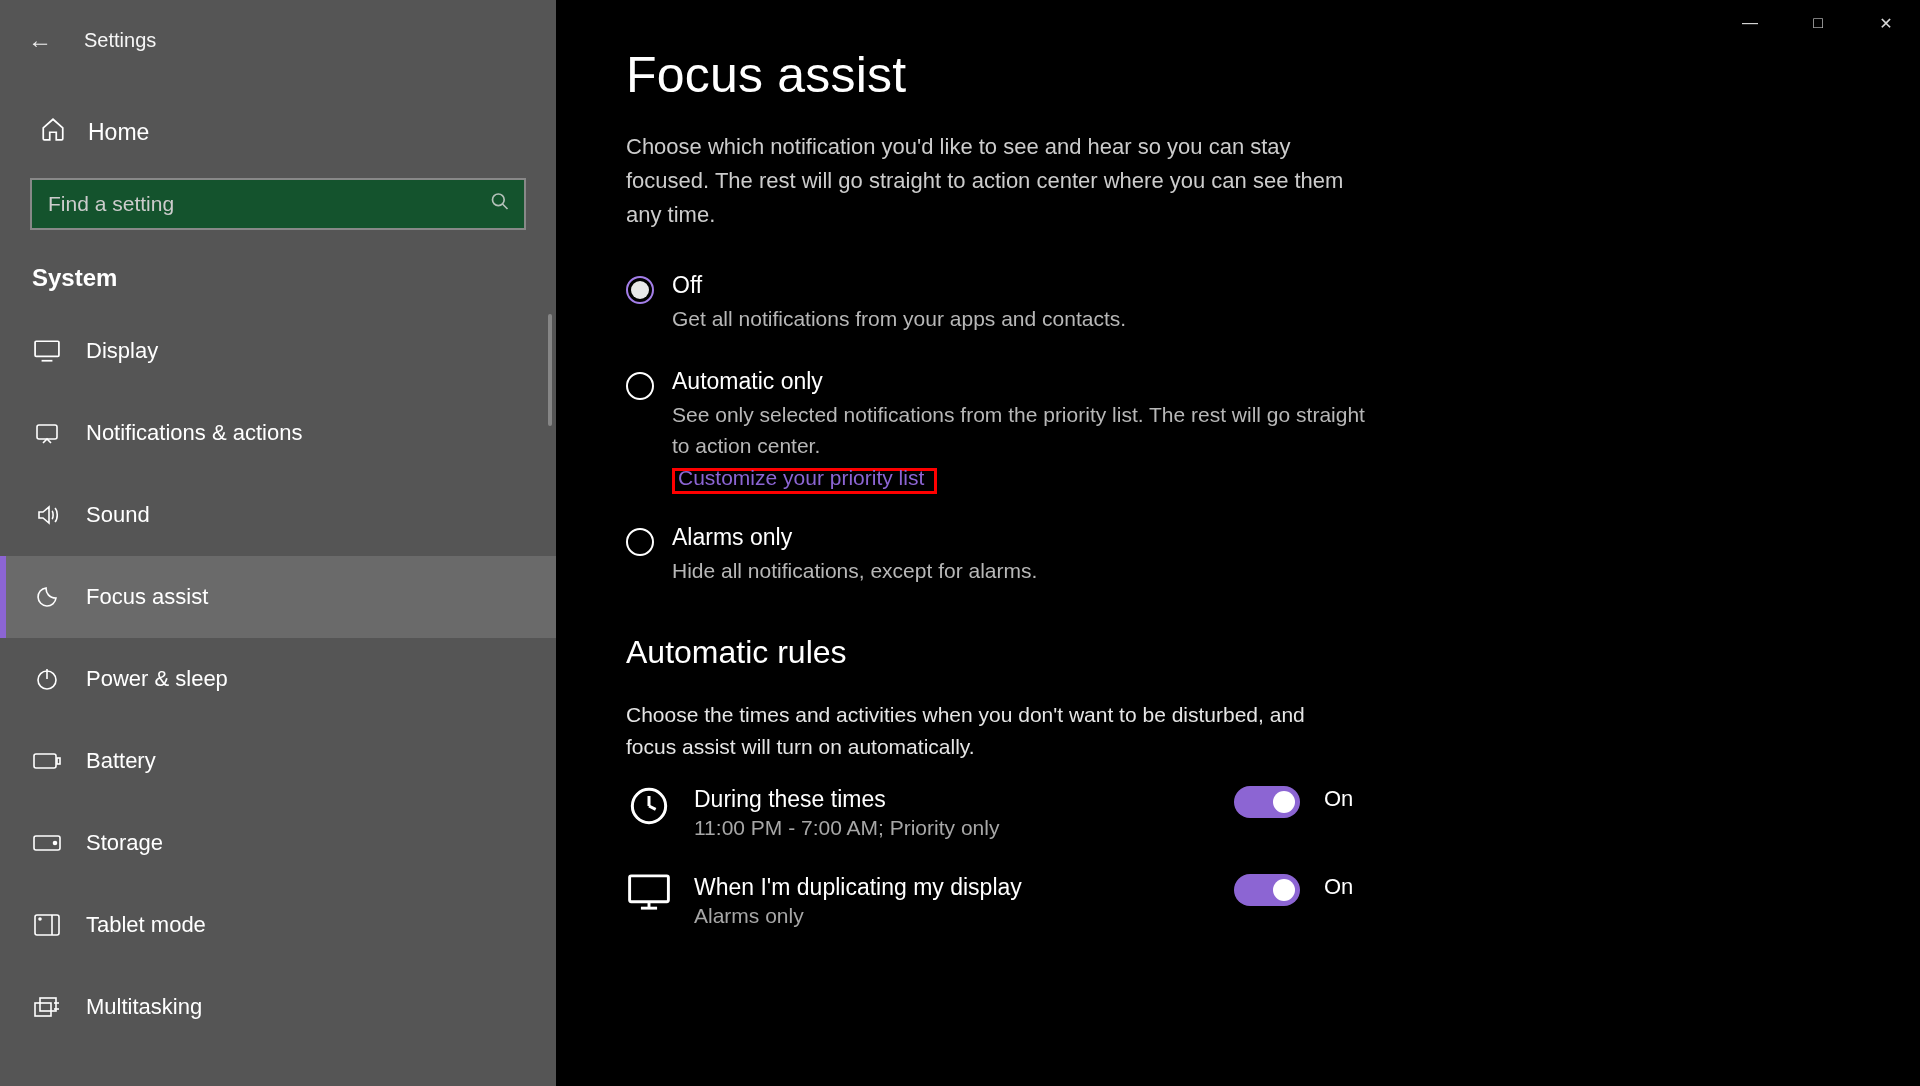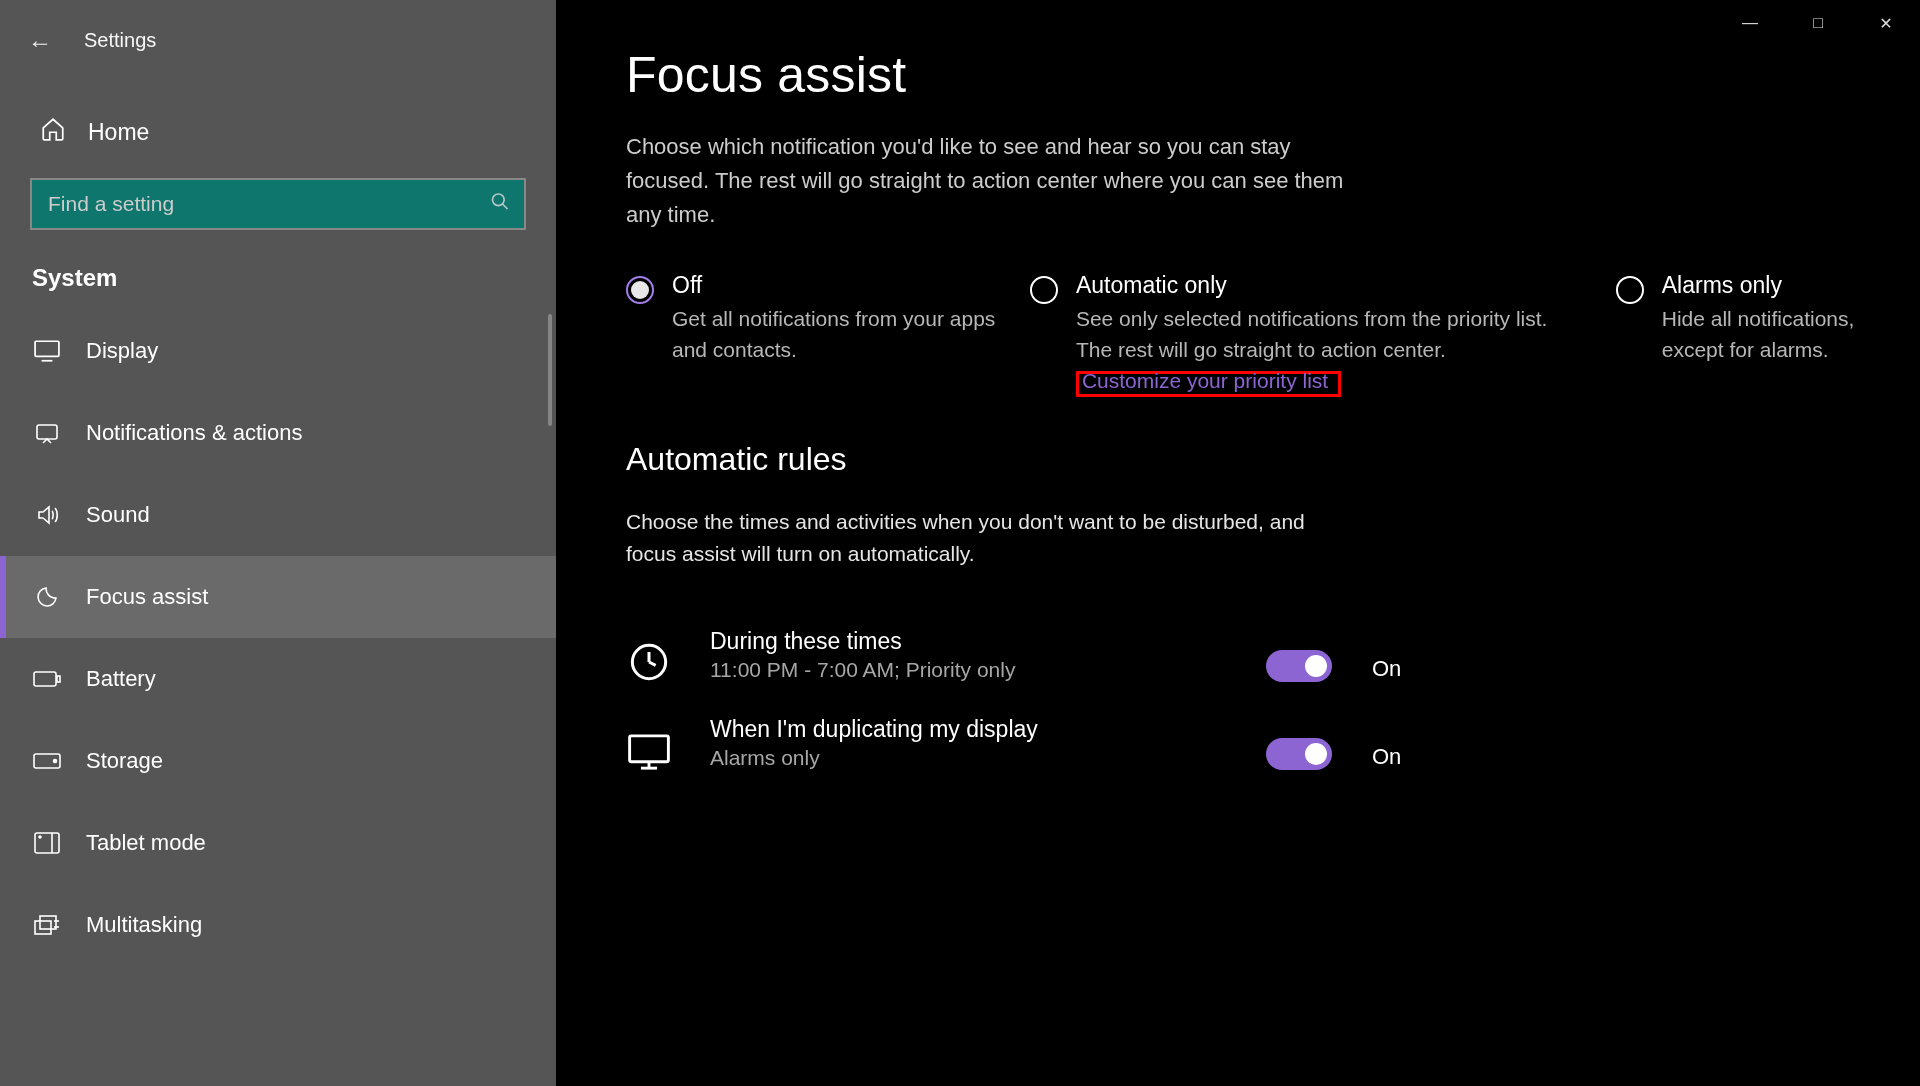--- a/index.html
+++ b/index.html
@@ -6,49 +6,49 @@
 body { background: #000; color: #fff; width: 1920px; height: 1086px; overflow: hidden; transform-origin: top left; }
 .window { display: flex; width: 100%; height: 100%; }
 .sidebar { width: 556px; background: #555; display: flex; flex-direction: column; padding-top: 10px; }
 .title-row { display: flex; align-items: center; height: 60px; padding-left: 28px; gap: 32px; }
 .back-arrow { font-size: 24px; cursor: pointer; opacity: .9; }
 .app-title { font-size: 20px; font-weight: 400; opacity: .95; }
 .home-row { display: flex; align-items: center; gap: 22px; padding: 18px 0 18px 40px; margin-top: 28px; cursor: pointer; }
 .home-row .icon { width: 26px; font-size: 24px; text-align: center; }
 .home-row .label { font-size: 23px; }
 .search-wrap { margin: 12px 30px 0 30px; position: relative; }
-.search { width: 100%; height: 52px; background: #0f766e; border: 2px solid #888; color: #fff; font-size: 21px; padding: 0 50px 0 16px; outline: none; }
+.search { width: 100%; height: 52px; background: #14532d; border: 2px solid #888; color: #fff; font-size: 21px; padding: 0 50px 0 16px; outline: none; }
 .search::placeholder { color: #ccc; }
 .search-icon { position: absolute; right: 16px; top: 50%; transform: translateY(-50%); font-size: 20px; opacity: .8; pointer-events: none; }
 .section-label { font-size: 24px; font-weight: 600; padding: 34px 0 18px 32px; }
 .nav-items { position: relative; }
 .scrollbar-hint { position: absolute; top: 4px; right: 4px; width: 4px; height: 112px; background: #868686; border-radius: 2px; }
 .nav-item { display: flex; align-items: center; gap: 24px; height: 82px; padding-left: 32px; cursor: pointer; }
 .nav-item .icon { width: 30px; display: inline-flex; justify-content: center; }
 .nav-item .icon svg { stroke: #fff; fill: none; stroke-width: 1.6; }
 .nav-item .label { font-size: 22px; }
 .nav-item.selected { background: #6a6a6a; position: relative; }
 .nav-item.selected::before { content: ""; position: absolute; left: 0; top: 0; bottom: 0; width: 6px; background: #8c65d3; }
 .content { flex: 1; background: #000; position: relative; padding: 46px 0 0 70px; overflow: hidden; }
 .win-controls { position: absolute; top: 0; right: 0; display: flex; }
 .win-controls span { width: 68px; height: 46px; display: inline-flex; align-items: center; justify-content: center; font-size: 16px; cursor: pointer; opacity: .85; }
 .page-title { font-size: 50px; font-weight: 350; letter-spacing: .2px; margin-bottom: 26px; }
 .description { font-size: 22px; color: #ccc; max-width: 750px; line-height: 1.55; margin-bottom: 40px; }
-.radio-group { display: flex; flex-direction: row; gap: 34px; }
+.radio-group { display: flex; flex-direction: column; gap: 34px; }
 .radio-item { display: flex; align-items: flex-start; gap: 18px; }
 .radio-circle { width: 28px; height: 28px; border: 2.6px solid #fff; border-radius: 50%; flex-shrink: 0; position: relative; margin-top: 4px; cursor: pointer; }
 .radio-circle.checked { border-color: #a37ee8; }
 .radio-circle.checked::after { content: ""; position: absolute; inset: 3px; border-radius: 50%; background: #e8e8e8; }
 .radio-body .option-title { font-size: 23px; margin-bottom: 4px; }
 .radio-body .option-desc { font-size: 21px; color: #b7b7b7; line-height: 1.48; max-width: 700px; }
 .priority-link { display: inline-block; font-size: 21px; color: #8c65d3; margin-top: 4px; cursor: pointer; }
 .highlight-box { border: 3px solid #f00; padding: 0 10px 3px 3px; }
 .subheading { font-size: 32px; font-weight: 400; margin-top: 48px; margin-bottom: 28px; }
 .sub-desc { font-size: 21px; color: #e5e5e5; line-height: 1.52; max-width: 700px; margin-bottom: 24px; }
-.rule-row { display: flex; align-items: flex-end; height: 88px; cursor: pointer; gap: 16px; }
+.rule-row { display: flex; align-items: flex-start; height: 88px; cursor: pointer; }
 .rule-icon { width: 46px; display: inline-flex; justify-content: center; margin-right: 22px; }
 .rule-icon svg { stroke: #fff; fill: none; stroke-width: 1.8; }
 .rule-text { flex: 0 0 540px; }
 .rule-text .rule-title { font-size: 23px; }
 .rule-text .rule-sub { font-size: 21px; color: #a7a7a7; margin-top: 3px; }
 .toggle { width: 66px; height: 32px; background: #8c65d3; border-radius: 16px; position: relative; cursor: pointer; }
 .toggle::after { content: ""; position: absolute; right: 5px; top: 5px; width: 22px; height: 22px; border-radius: 50%; background: #fff; }
 .toggle-label { font-size: 22px; margin-left: 24px; }
 </style>
 </head>
@@ -119,20 +119,29 @@
 
       <div class="nav-item selected">
         <span class="icon">
             <svg width="24" height="24" viewBox="0 0 24 24">
               <path d="M21 13A9 9 0 1 1 11 3c0 5 3 10 10 10z"></path>
             </svg>
           </span>
         <span class="label">Focus assist</span>
       </div>
 
+      <div class="nav-item">
+        <span class="icon">
+            <svg width="24" height="24" viewBox="0 0 24 24">
+              <circle cx="12" cy="13" r="9"></circle>
+              <line x1="12" y1="2" x2="12" y2="12"></line>
+            </svg>
+          </span>
+        <span class="label">Power &amp; sleep</span>
+      </div>
 
       <div class="nav-item">
         <span class="icon">
             <svg width="28" height="18" viewBox="0 0 28 16">
               <rect x="1" y="1" width="22" height="14" rx="2"></rect>
               <rect x="24" y="5" width="3" height="6"></rect>
             </svg>
           </span>
         <span class="label">Battery</span>
       </div>

